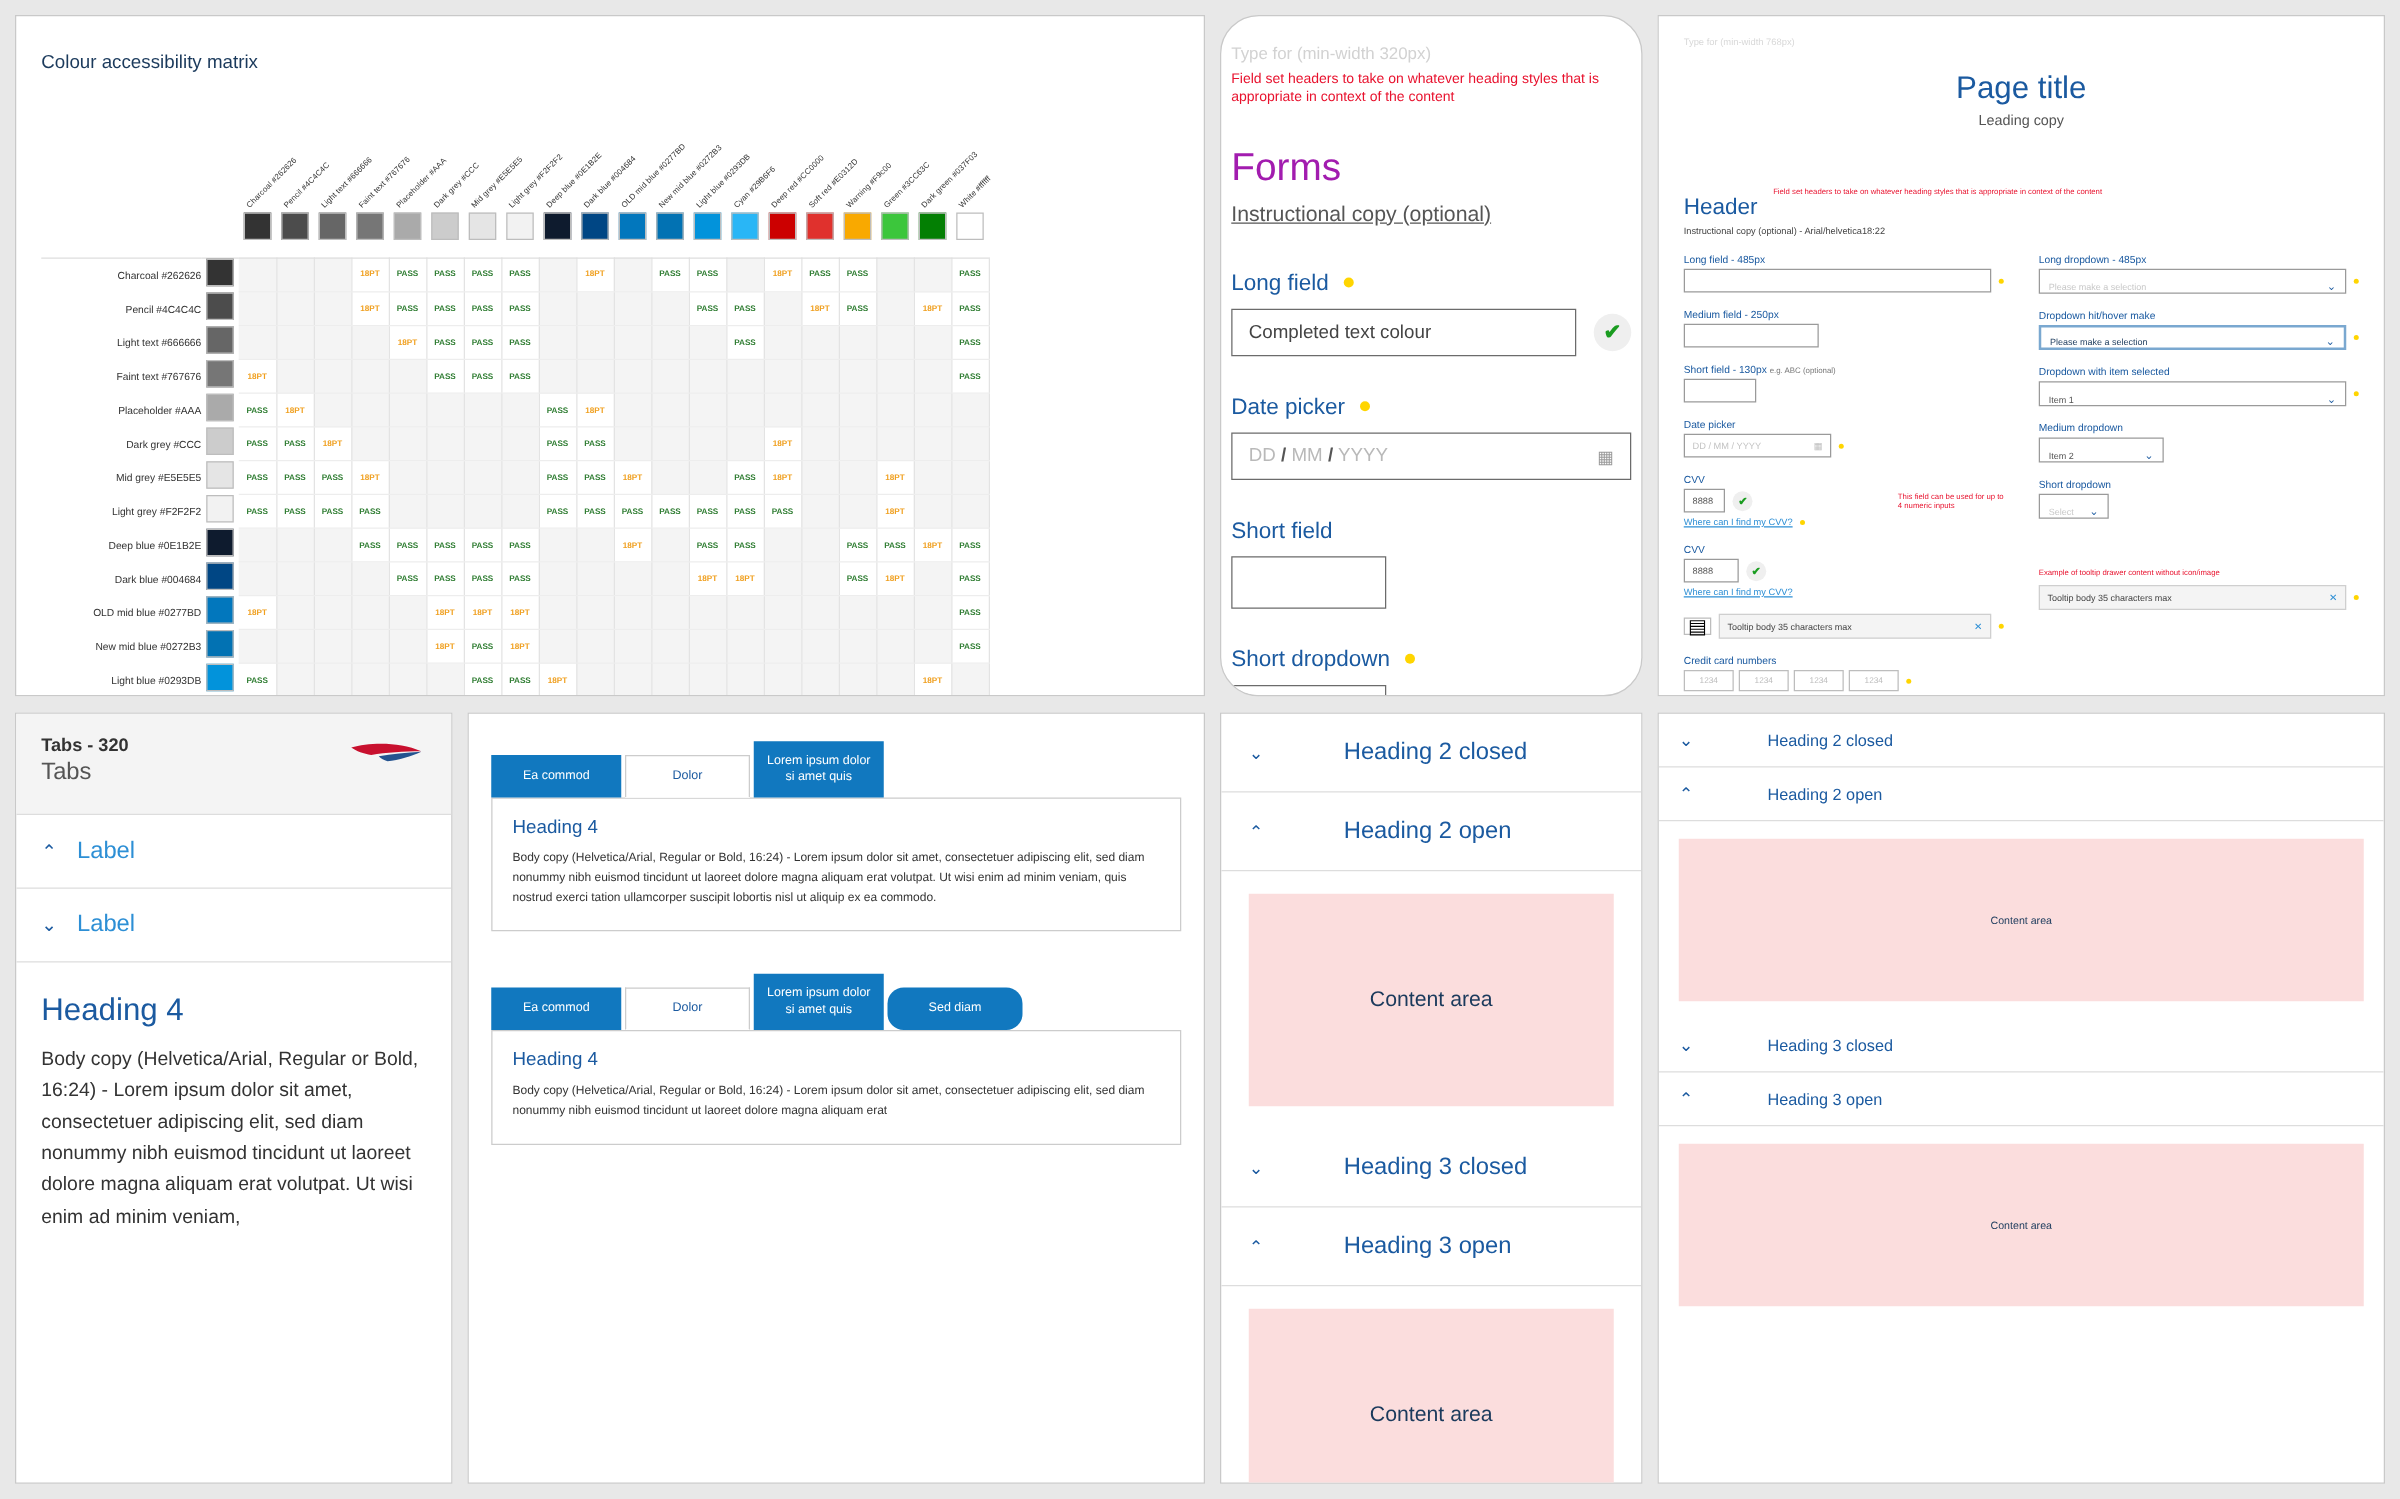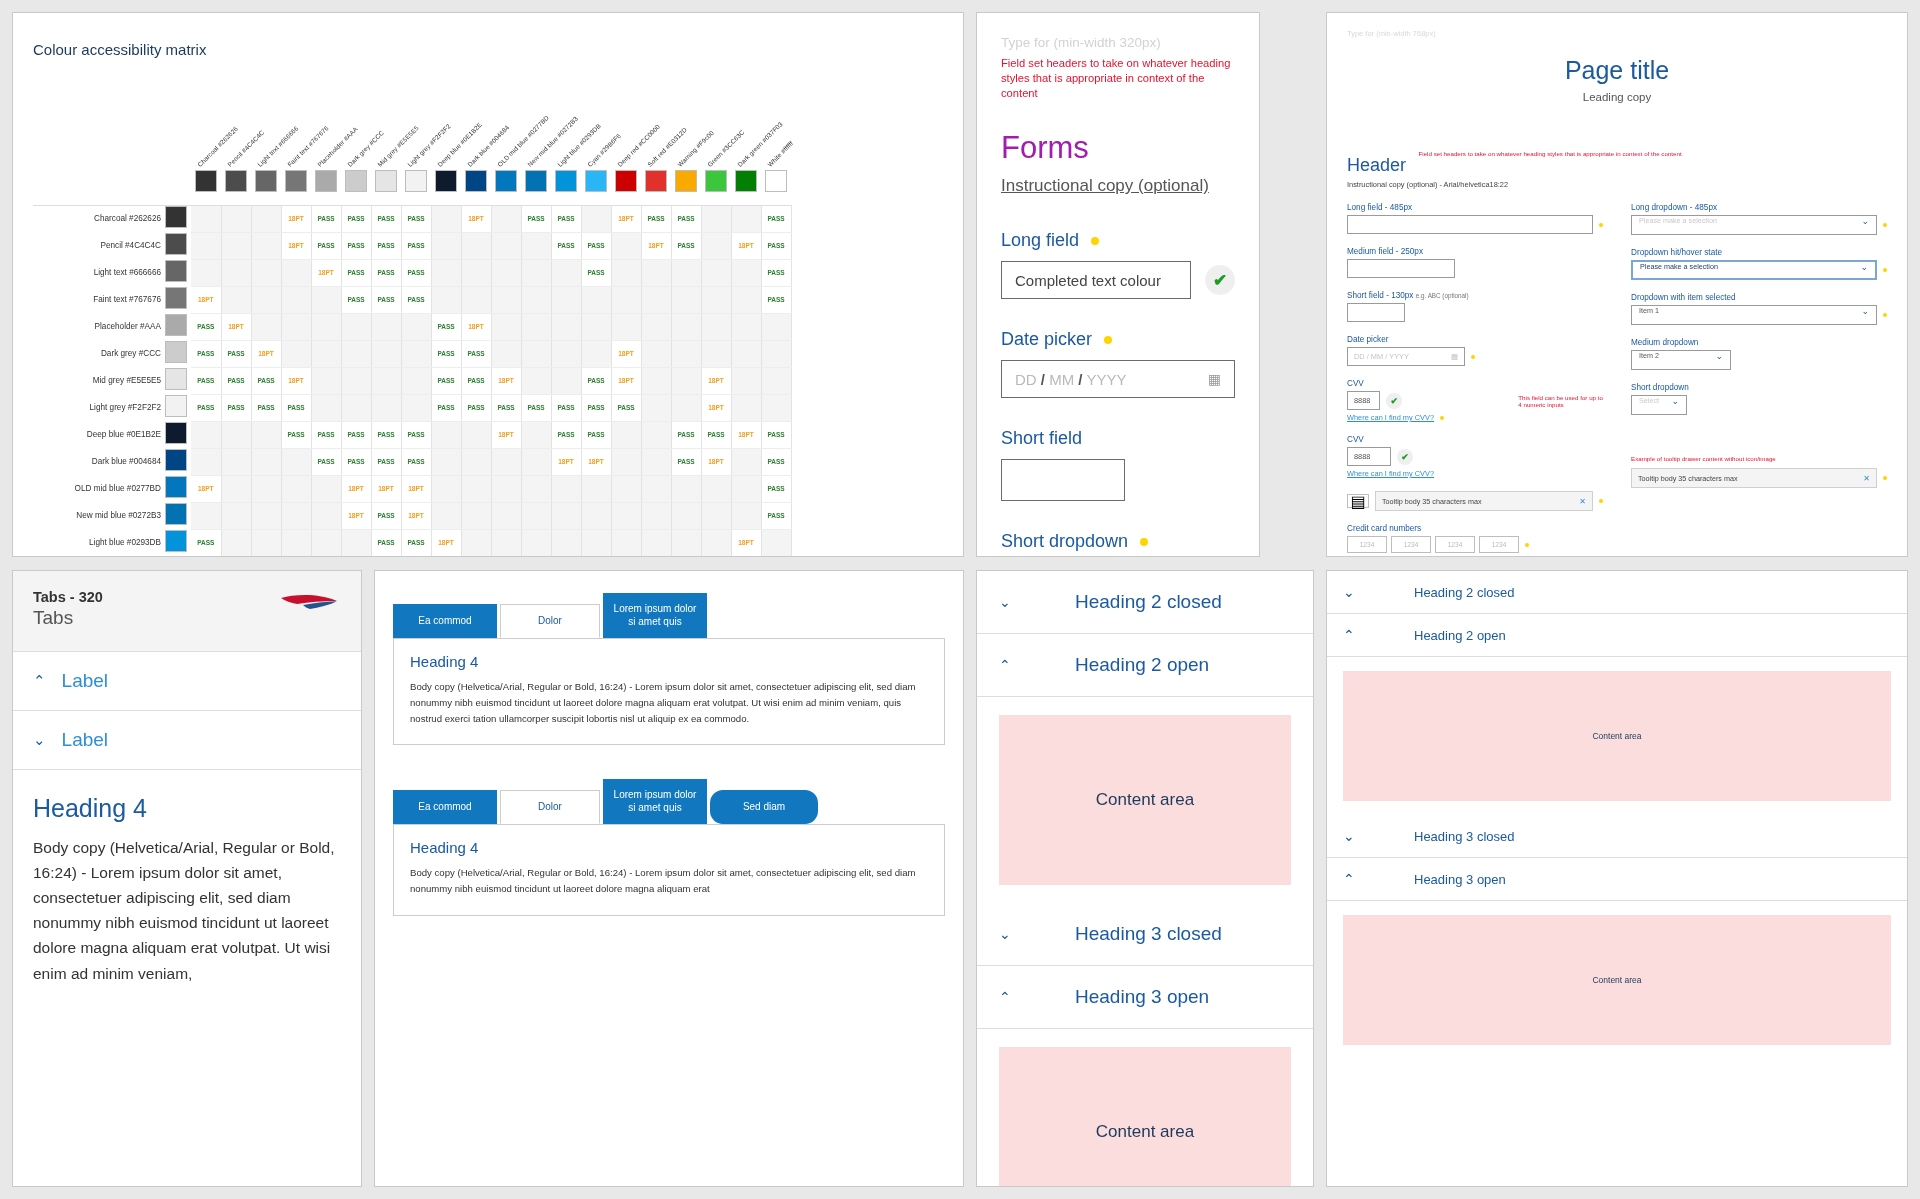--- a/index.html
+++ b/index.html
@@ -52,21 +52,21 @@
     border-right: 1px solid #e3e3e3;
     border-bottom: 1px solid #ededed;
     background: #f4f4f4;
   }
   .cell.on { background: #fff; }
   .cell.pass { color: #2f7d32; }
   .cell.pt18 { color: #f0a020; }
   .spacer-row td { height: 9px; border-bottom: 1px solid #dedede; }
 
   
-  #p-forms { left: 976px; top: 12px; width: 284px; height: 545px; padding: 22px 24px; }
+  #p-forms { left: 976px; top: 12px; width: 338px; height: 545px; padding: 22px 8px; border-radius: 31px; }
   .ghost { color: #d2d2d2; font-size: 13.5px; margin-bottom: 6px; }
   .rednote { color: #e8112d; font-size: 11.2px; line-height: 1.32; margin-bottom: 30px; }
   .h1-forms { color: #a21caf; font-size: 31px; font-weight: 400; margin: 0 0 10px; }
   .instr { color: #555; font-size: 17px; margin: 0 0 34px; text-decoration: underline; }
   .flabel { color: #1b5aa0; font-size: 18px; margin-bottom: 10px; display: flex; align-items: center; gap: 12px;}
   .dot { width: 8px; height: 8px; border-radius: 50%; background: #ffd500; display: inline-block; }
   .inp {
     border: 1px solid #6b6b6b; background: #fff; height: 38px;
     display: flex; align-items: center; padding: 0 13px;
     font-size: 15px; color: #444;
@@ -89,21 +89,21 @@
   .pg-header { color: #1b5aa0; font-size: 18px; display: inline-block; vertical-align: middle; font-weight: 400; margin-top: 24px;}
   .pg-hnote { color: #e8112d; font-size: 6.2px; display: inline-block; margin-left: 8px; vertical-align: middle;}
   .pg-instr { color: #444; font-size: 7.4px; margin: 4px 0 14px; }
   .cols { display: flex; gap: 28px; }
   .col { flex: 1; }
   .lbl { color: #1b5aa0; font-size: 8.2px; margin-bottom: 3px; }
   .lbl .sub { color: #777; font-size: 6.3px; }
   .sinp { border: 1px solid #9a9a9a; height: 19px; background:#fff; display:flex; align-items:center; padding:0 6px; font-size:7.4px; color:#555;}
   .fr { display: flex; align-items: center; gap: 6px; margin-bottom: 13px; }
   .ydot { width: 4px; height: 4px; border-radius: 50%; background: #ffd500; flex:0 0 auto;}
-  .sel { border: 1px solid #9a9a9a; height: 20px; background:#fff; display:flex; align-items:flex-start; justify-content:space-between; padding:0 7px; font-size:7.2px; color:#555;}
+  .sel { border: 1px solid #9a9a9a; height: 20px; background:#fff; display:flex; align-items:flex-end; justify-content:space-between; padding:0 7px; font-size:7.2px; color:#555;}
   .sel .cv { color:#1b5aa0; font-size:9px; }
   .sel.hover { border: 1px solid #7aa8d0; border-width:2px; color:#1b3a5c;}
   .sel.ph { color: #c8c8c8; }
   .tick-s { width:16px;height:16px;border-radius:50%;background:#efefef;display:flex;align-items:center;justify-content:center;color:#1a9c20;font-size:9px;font-weight:bold;flex:0 0 auto;}
   .link-s { color:#2d8fd5; font-size:7.4px; text-decoration: underline; }
   .note-s { color:#e8112d; font-size:6.2px; }
   .tooltip-box { border:1px solid #cfcfcf; background:#f4f4f4; height:20px; display:flex; align-items:center; justify-content:space-between; padding:0 6px; font-size:7.2px; color:#444;}
   .tt-x { color:#2d8fd5; font-size:8px; }
   .ccrow { display:flex; align-items:center; gap:4px; }
   .ccseg { border:1px solid #bdbdbd; height:17px; width:40px; display:flex;align-items:center;justify-content:center;font-size:6.6px;color:#bbb;}
@@ -737,21 +737,21 @@
       <div class="col">
         <div class="lbl">Long dropdown - 485px</div>
         <div class="fr">
           <div class="sel ph" style="flex:1">
             <span>Please make a selection</span>
             <span class="cv">⌄</span>
           </div>
           <span class="ydot"></span>
         </div>
 
-        <div class="lbl">Dropdown hit/hover state</div>
+        <div class="lbl">Dropdown hit/hover make</div>
         <div class="fr">
           <div class="sel hover" style="flex:1">
             <span>Please make a selection</span>
             <span class="cv">⌄</span>
           </div>
           <span class="ydot"></span>
         </div>
 
         <div class="lbl">Dropdown with item selected</div>
         <div class="fr">

